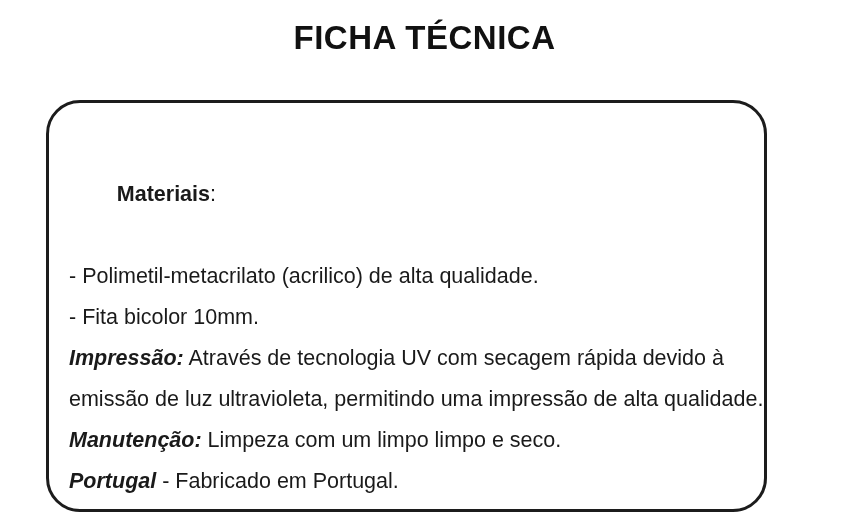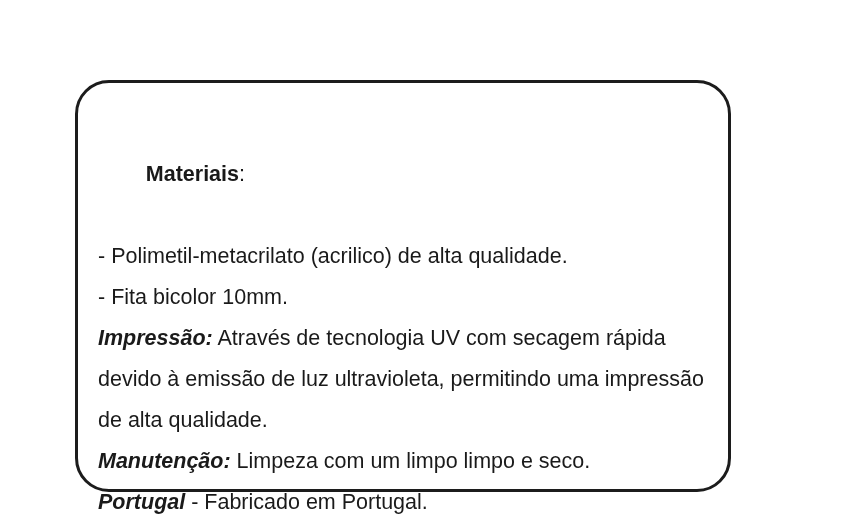--- a/index.html
+++ b/index.html
@@ -26,27 +26,26 @@
     font-weight: bold;
     letter-spacing: 0.5px;
     margin: 20px 0 0 0;
     color: #111111;
     line-height: 1.1;
   }
   .card {
     position: absolute;
     left: 46px;
     top: 80px;
-    width: 656px;
+    width: 721px;
     height: 412px;
     box-sizing: border-box;
     border: 3px solid #1c1c1c;
     border-radius: 34px;
     background: #ffffff;
-    margin-left: 29px;
   }
   .card-body {
     padding: 30px 0 0 20px;
   }
   .line {
     font-size: 21.5px;
     line-height: 41px;
     color: #1a1a1a;
     white-space: pre-wrap;
   }
@@ -62,20 +61,21 @@
   .label {
     font-weight: bold;
     font-style: italic;
   }
 </style>
 </head>
 <body>
 
 <div class="page">
 
+  <h1 class="title">FICHA TÉCNICA</h1>
 
   <div class="card">
     <div class="card-body">
 
       <div class="line">
         <b>Materiais</b><span>:</span>
       </div>
 
       <div class="line">- Polimetil-metacrilato (acrilico) de alta qualidade.</div>
 

